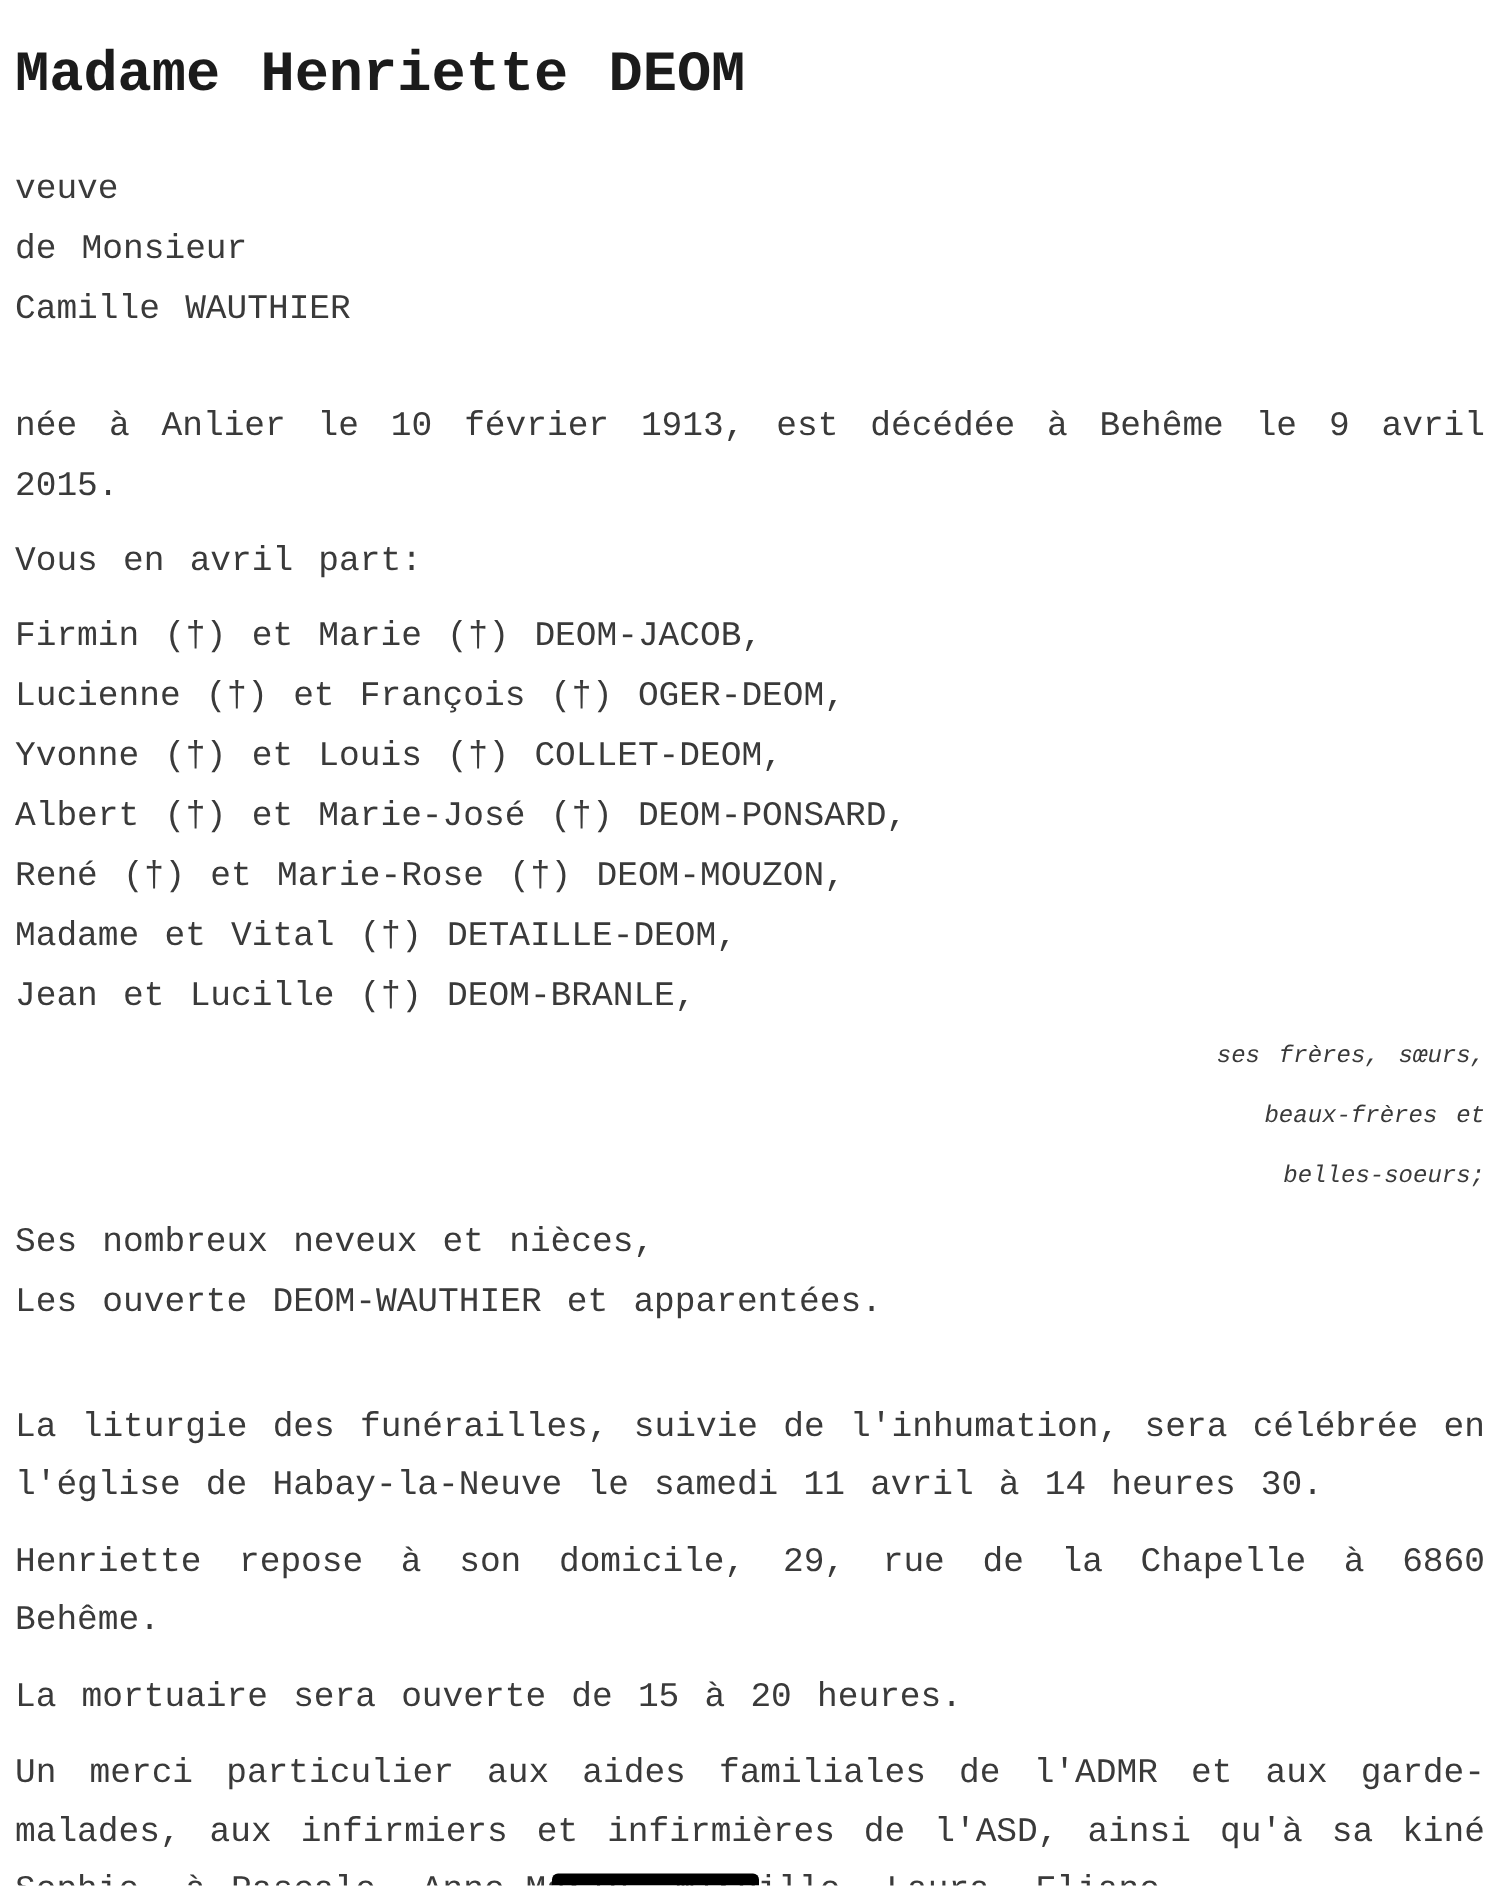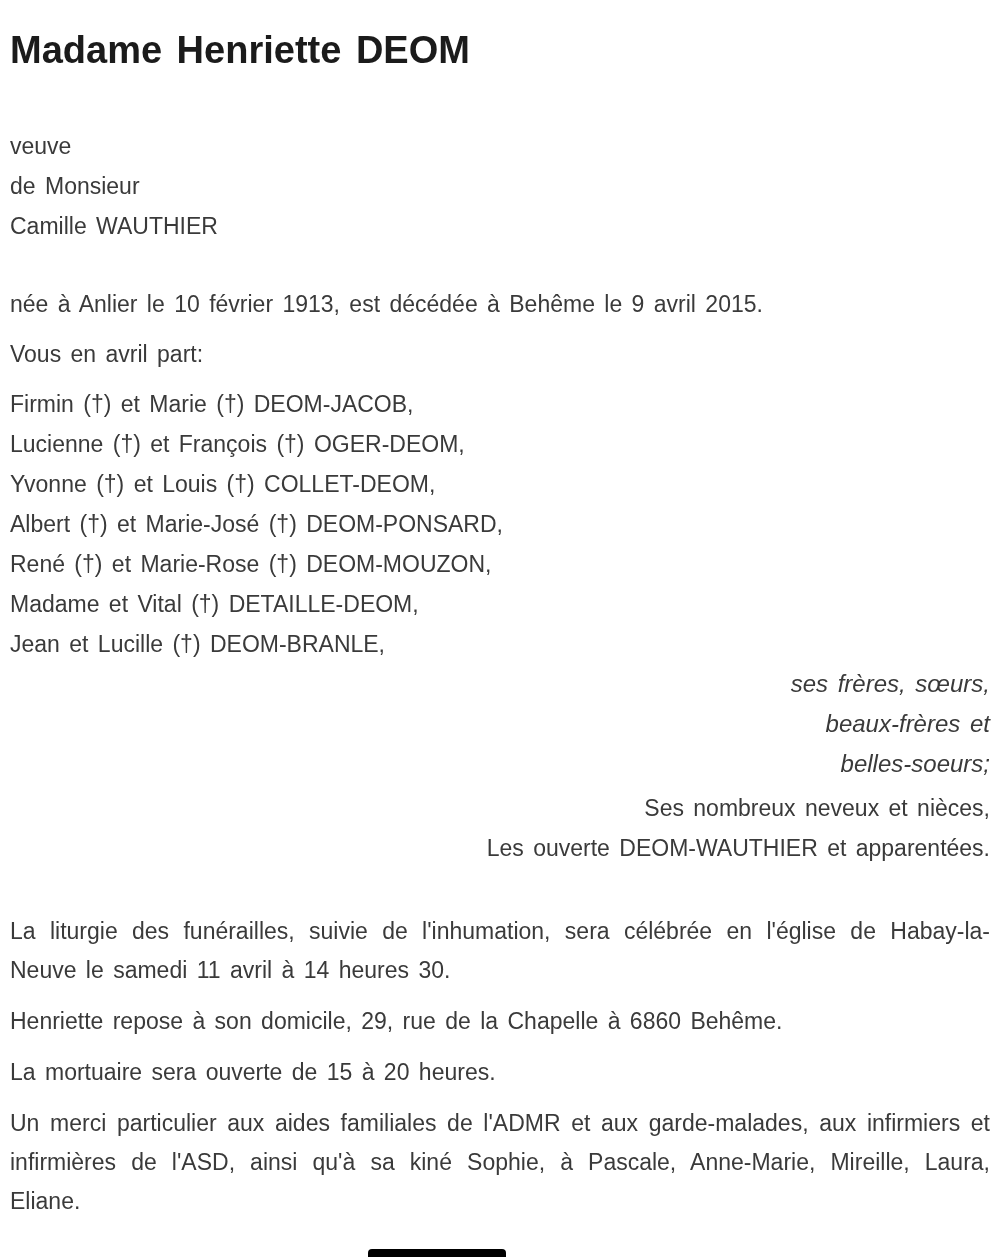--- a/index.html
+++ b/index.html
@@ -9,35 +9,35 @@
     width: 1000px;
     height: 1257px;
     overflow: hidden;
   }
   .page {
     position: relative;
     width: 1000px;
     height: 1257px;
     box-sizing: border-box;
     padding: 30px 10px 0 10px;
-    font-family: Liberation Sans, sans-serif;
+    font-family: Liberation Mono, monospace;
     color: #3a3a3a;
     font-size: 23px;
     word-spacing: 3px;
   }
   .title {
     font-size: 38px;
     font-weight: 700;
     color: #1b1b1b;
     margin: 0;
     line-height: 1.1;
     word-spacing: 4px;
   }
   .intro {
-    margin-top: 54px;
+    margin-top: 34px;
     line-height: 40px;
   }
   .line { display: block; }
   .birth-death {
     margin: 38px 0 0 0;
     line-height: 40px;
     text-align: justify;
   }
   .announcement {
     margin: 10px 0 0 0;
@@ -45,26 +45,25 @@
   }
   .family {
     margin-top: 10px;
     line-height: 40px;
   }
   .relations {
     margin-top: 0px;
     line-height: 40px;
     text-align: right;
     font-style: italic;
-    font-size: 24px;
+    font-size: 16px;
   }
   .other-family {
     margin-top: 4px;
     line-height: 40px;
-    text-align: right;
   }
   .para {
     margin: 12px 0 0 0;
     line-height: 39px;
     text-align: justify;
   }
   .para.first {
     margin-top: 44px;
   }
   .bottom-bar {

